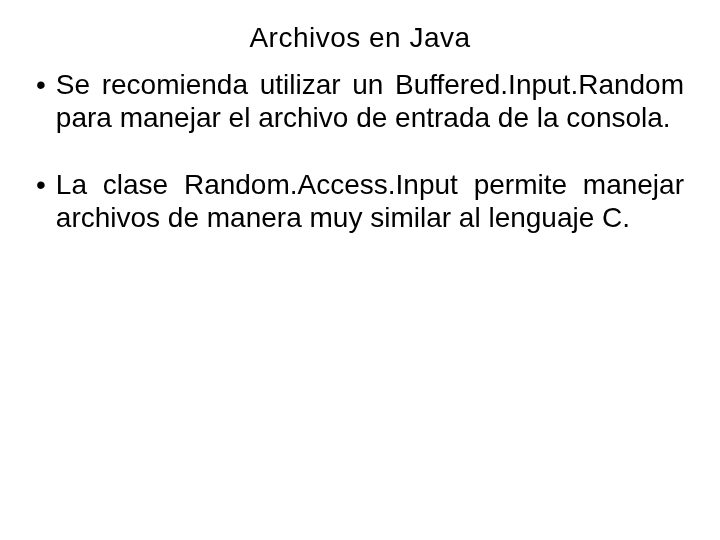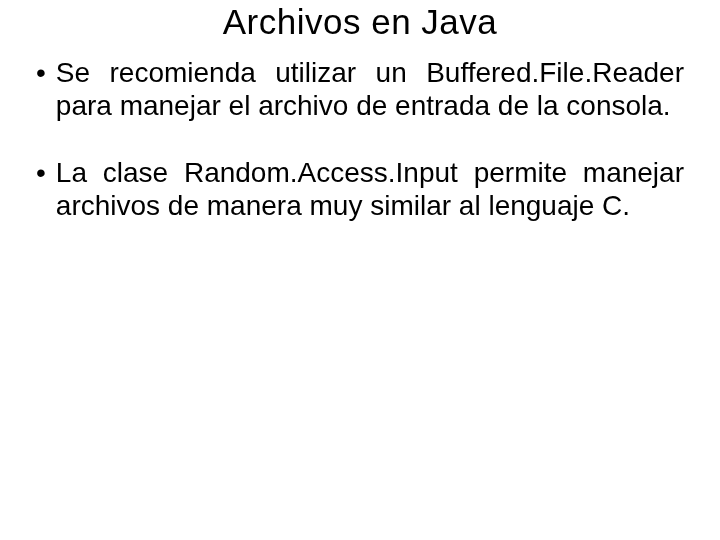--- a/index.html
+++ b/index.html
@@ -18,24 +18,25 @@
     position: relative;
     box-sizing: border-box;
     padding: 0 30px;
   }
   .title-wrap {
     text-align: center;
     padding-top: 2px;
   }
   .title {
     display: inline-block;
-    font-size: 35px;
+    font-size: 28px;
     color: #000000;
     position: relative;
     letter-spacing: 0.5px;
+    margin-top: 20px;
   }
   
   .title::before {
     content: attr(data-text);
     position: absolute;
     left: 1px;
     top: 0;
     color: rgba(0,0,0,0.35);
     z-index: -1;
   }
@@ -66,21 +67,21 @@
 <div class="slide">
 
   <div class="title-wrap">
     <span class="title" data-text="Archivos en Java">Archivos en Java</span>
   </div>
 
   <div class="body">
 
     <div class="bullet">
       <span class="mark">•</span>
-      <span class="text">Se recomienda utilizar un Buffered.File.Reader para manejar el archivo de entrada de la consola.</span>
+      <span class="text">Se recomienda utilizar un Buffered.Input.Random para manejar el archivo de entrada de la consola.</span>
     </div>
 
     <div class="bullet">
       <span class="mark">•</span>
       <span class="text">La clase Random.Access.Input permite manejar archivos de manera muy similar al lenguaje C.</span>
     </div>
 
   </div>
 
 </div>

